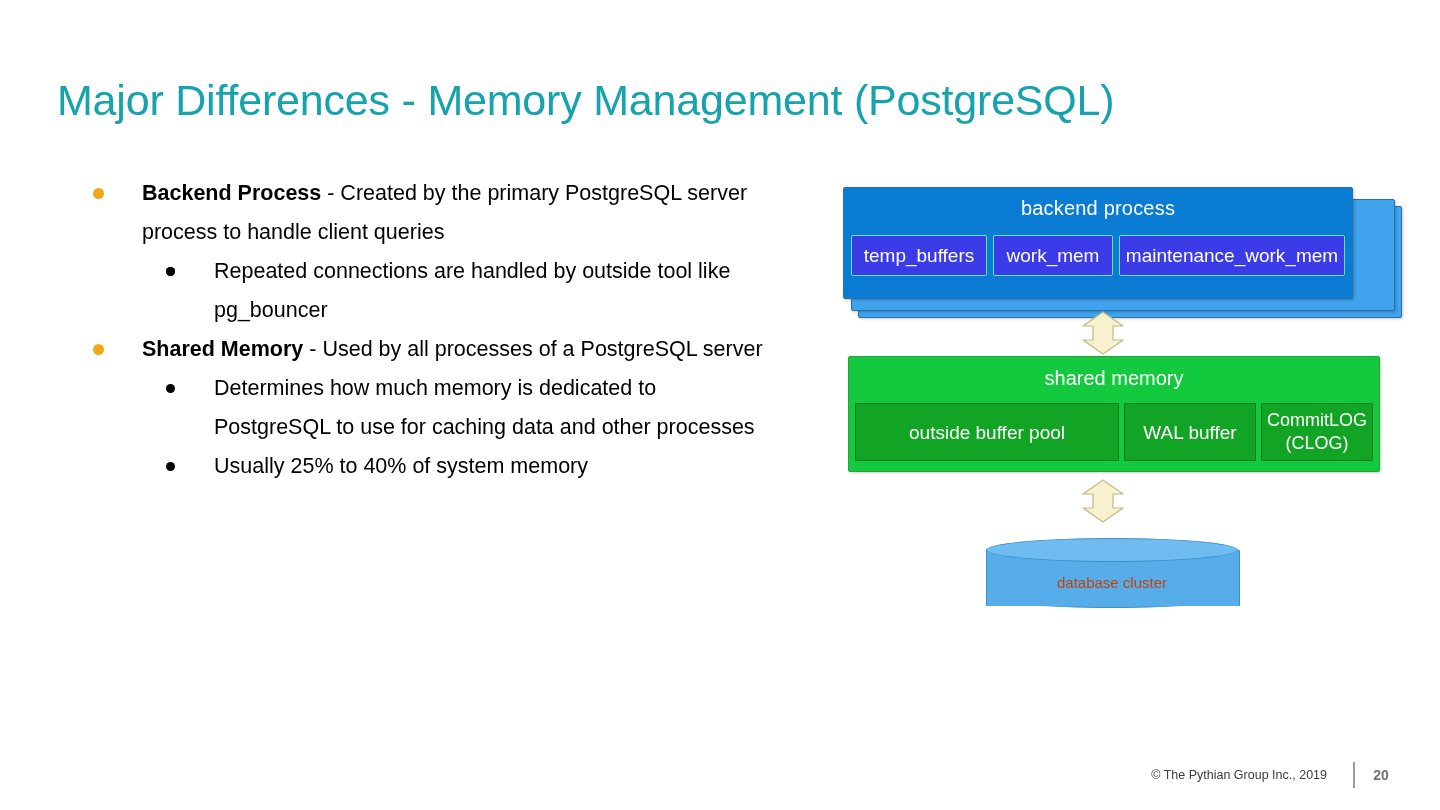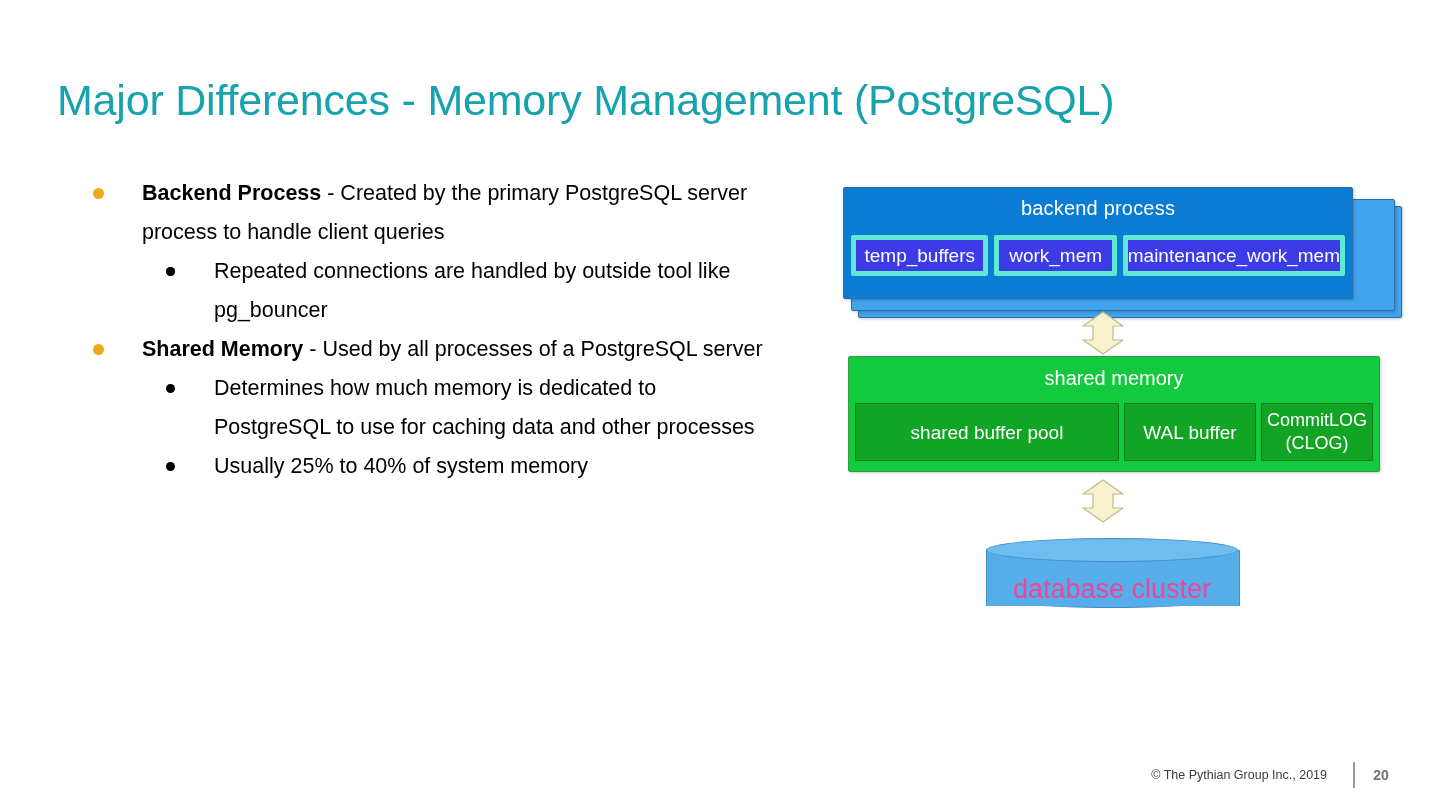--- a/index.html
+++ b/index.html
@@ -117,21 +117,21 @@
     position: absolute;
     left: 7px;
     top: 47px;
     right: 7px;
     height: 41px;
     display: flex;
     gap: 6px;
   }
   .mem-box {
     background: #3B3BE8;
-    border: 5px solid #5eead4;
+    border: 1px solid #5eead4;
     border-radius: 2px;
     color: #ffffff;
     font-size: 19px;
     display: flex;
     align-items: center;
     justify-content: center;
     white-space: nowrap;
   }
   #mem-temp-buffers { width: 134px; }
   #mem-work-mem { width: 118px; }
@@ -231,22 +231,22 @@
     border: 1px solid #3E8FC6;
     border-radius: 50%;
     box-sizing: border-box;
   }
   #cluster-label {
     position: absolute;
     left: 0;
     top: 36px;
     width: 100%;
     text-align: center;
-    color: #ec4899;
-    font-size: 27px;
+    color: #c2410c;
+    font-size: 15px;
     z-index: 3;
   }
 
   
   #footer {
     position: absolute;
     right: 49px;
     bottom: 22px;
     display: flex;
     align-items: center;
@@ -325,21 +325,21 @@
 
   <div id="arrow-backend-shared" class="bidir-arrow">
     <svg width="66" height="46" viewBox="0 0 66 46" xmlns="http://www.w3.org/2000/svg">
       <polygon points="33,2 53,16 43,16 43,30 53,30 33,44 13,30 23,30 23,16 13,16" fill="#F7F2CD" stroke="#BFB98A" stroke-width="1.2" stroke-linejoin="round"></polygon>
     </svg>
   </div>
 
   <div id="shared-memory-card">
     <div id="shared-memory-title">shared memory</div>
     <div id="shared-inner-row">
-      <div id="shared-buffer-pool" class="shared-box">shared buffer pool</div>
+      <div id="shared-buffer-pool" class="shared-box">outside buffer pool</div>
       <div id="wal-buffer" class="shared-box">WAL buffer</div>
       <div id="commitlog" class="shared-box">
         <span>
           <span>CommitLOG</span><br>
           <span>(CLOG)</span>
         </span>
       </div>
     </div>
   </div>
 

